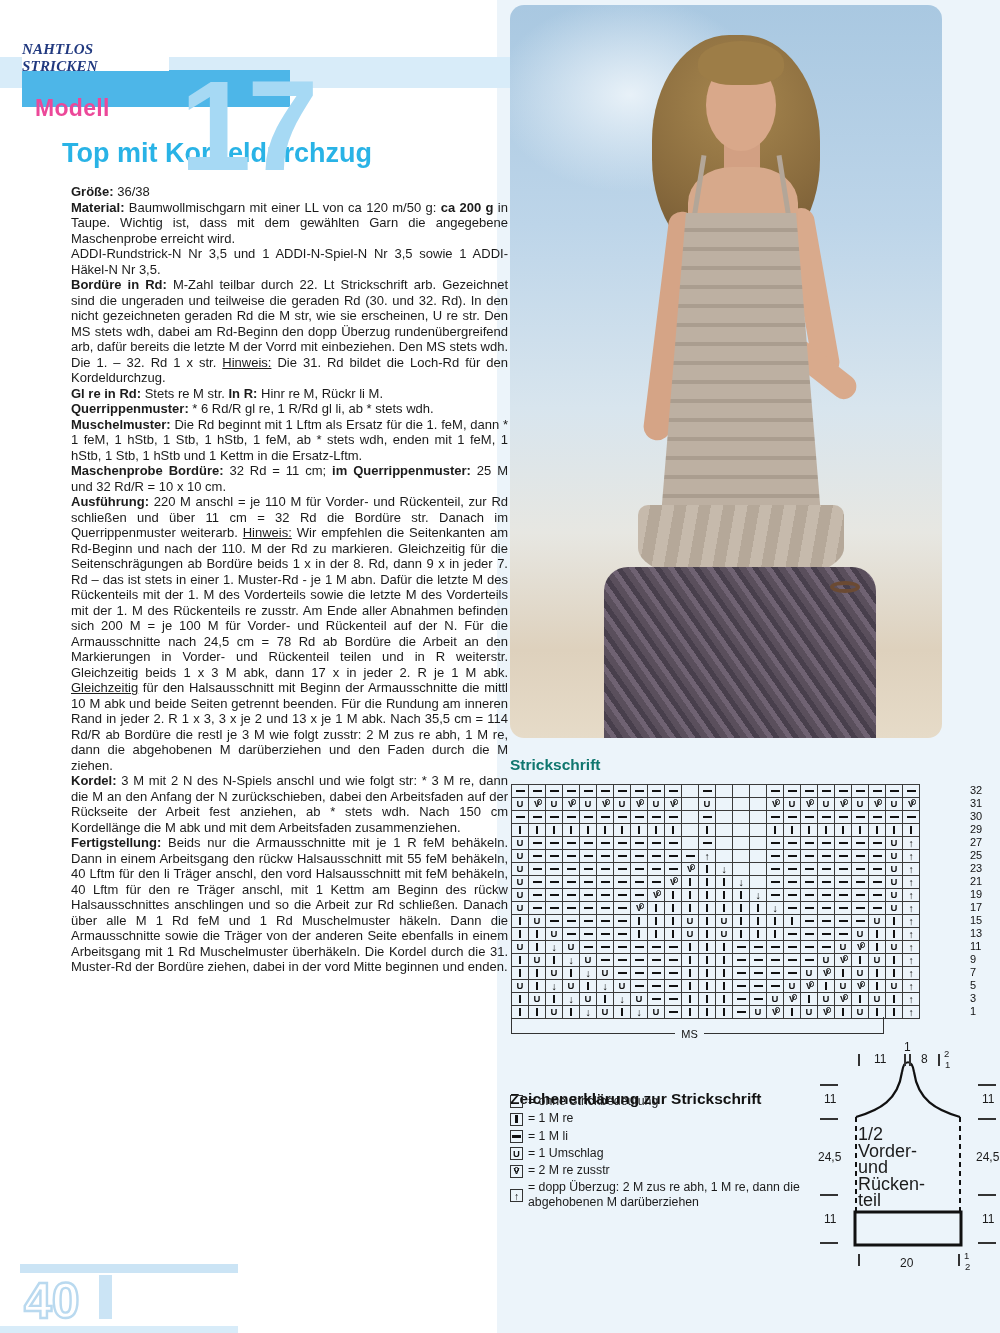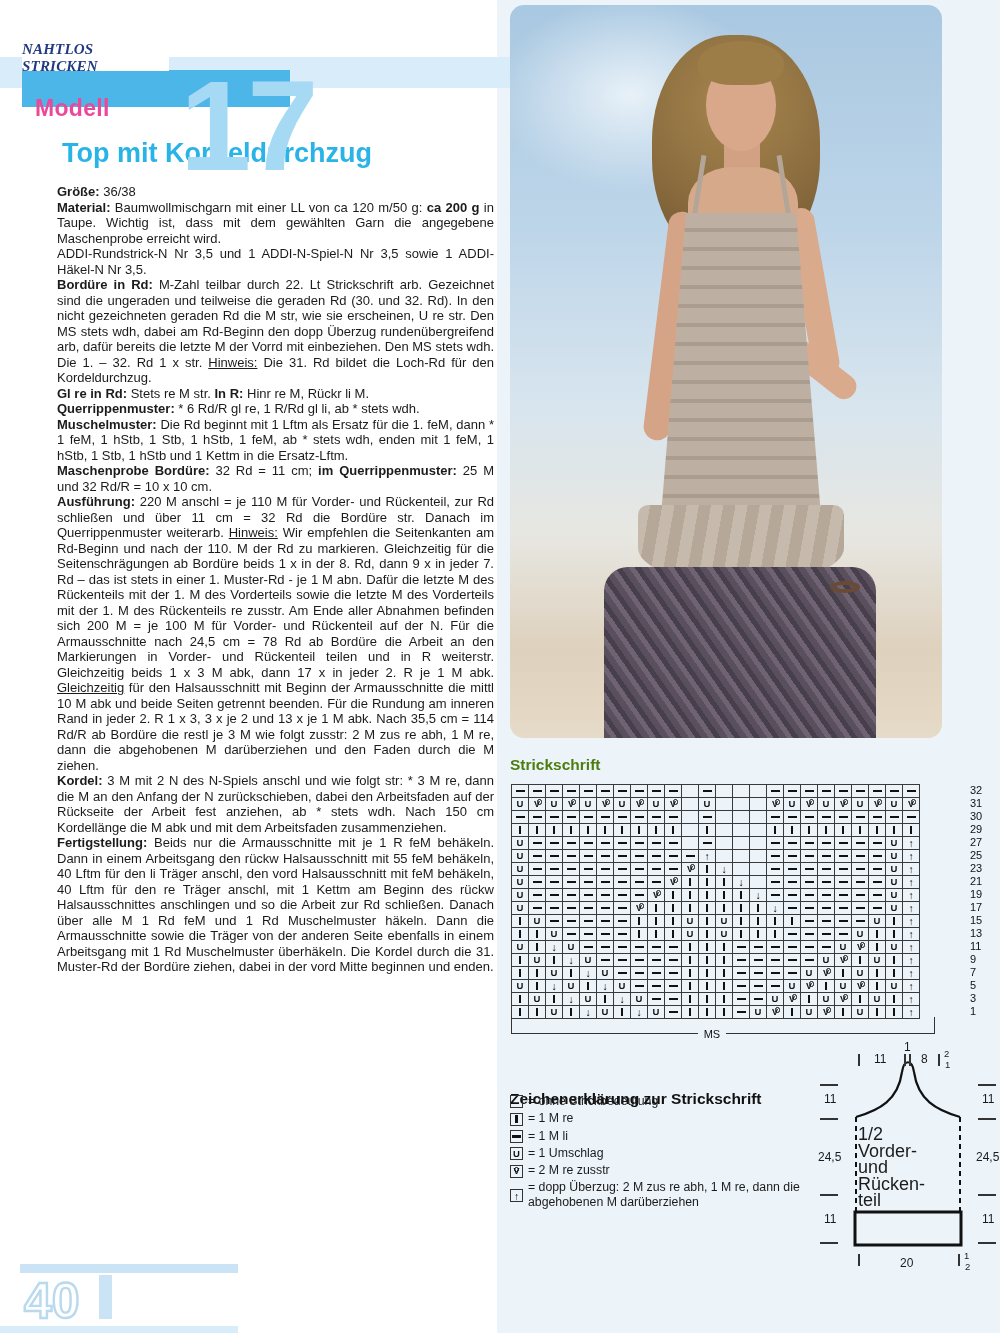--- a/index.html
+++ b/index.html
@@ -16,21 +16,21 @@
   .series-box { position:absolute; left:22px; top:44px; width:147px; height:27px; background:#ffffff; z-index:4;
                 display:flex; align-items:center; justify-content:flex-end; }
   .series-label { font-family:"Liberation Serif", serif; font-style:italic; font-weight:700; font-size:15px;
                   color:#223a80; letter-spacing:0.2px; }
   .model-label { position:absolute; left:35px; top:60px; z-index:3; color:#ec4899; font-weight:700; font-size:23px; letter-spacing:0.3px;margin-top:35px; }
   .model-number { position:absolute; left:158px; top:-14px; z-index:3; font-size:128px; font-weight:700;
                   color:#a6d9f4; line-height:1.1; letter-spacing:-4px; }
   .page-title { position:absolute; left:62px; top:138px; font-size:27px; font-weight:700; color:#29b3e6; }
 
   
-  .instructions { position:absolute; left:57px; top:184px; width:437px; color:#1b1b1b; }
+  .instructions { position:absolute; left:71px; top:184px; width:437px; color:#1b1b1b; }
   .instructions p { font-size:13px; line-height:15.5px; text-align:justify; }
   .instructions .b { font-weight:700; }
   .instructions .u { text-decoration:underline; }
 
   
   .photo { position:absolute; left:510px; top:5px; width:432px; height:733px; border-radius:14px; overflow:hidden;
            background:linear-gradient(180deg,#a9c8e1 0%,#bdd5e9 30%,#d8e5ee 55%,#e7e7e2 72%,#ded1bd 88%,#e6dbc8 100%); }
   .ph-light { position:absolute; left:-60px; top:-40px; width:360px; height:260px; border-radius:50%;
               background:radial-gradient(closest-side,#e8f1f8 0%, rgba(232,241,248,0) 75%); }
   .ph-hair-back { position:absolute; left:142px; top:30px; width:168px; height:230px; border-radius:46%;
@@ -47,36 +47,36 @@
             background:repeating-linear-gradient(180deg,#bdb0a2 0 15px,#aa9d8f 15px 19px); }
   .ph-strap-l { position:absolute; left:186px; top:150px; width:5px; height:70px; background:#b3a698; transform:rotate(9deg); }
   .ph-strap-r { position:absolute; left:272px; top:150px; width:5px; height:70px; background:#b3a698; transform:rotate(-9deg); }
   .ph-ruffle { position:absolute; left:128px; top:500px; width:206px; height:78px; border-radius:10px 10px 45% 45%;
                background:repeating-linear-gradient(100deg,#c6baac 0 12px,#b5a899 12px 24px); }
   .ph-skirt { position:absolute; left:94px; top:562px; width:272px; height:171px; border-radius:24px 24px 0 0;
               background:repeating-linear-gradient(55deg,#5a4f5c 0 6px,#6f6272 6px 11px,#483f4c 11px 16px); }
   .ph-bracelet { position:absolute; left:320px; top:576px; width:30px; height:12px; border:4px solid #6b4a33; border-radius:50%; background:transparent; }
 
   
-  .chart-title { position:absolute; left:510px; top:756px; font-size:15.5px; font-weight:700; color:#4d7c0f; }
+  .chart-title { position:absolute; left:510px; top:756px; font-size:15.5px; font-weight:700; color:#0f766e; }
   .chart-grid { position:absolute; left:511px; top:784px; display:grid; grid-template-columns:repeat(24,17px);
                 grid-auto-rows:13px; border-top:1px solid #3a3a3a; border-left:1px solid #3a3a3a; }
   .cell { border-right:1px solid #3a3a3a; border-bottom:1px solid #3a3a3a; }
   .symc { position:relative; display:flex; align-items:center; justify-content:center; font-weight:700; color:#111; }
   .sym-dash::before { content:""; width:9px; height:2.4px; background:#111; }
   .sym-I::before { content:""; width:2.4px; height:8px; background:#111; }
   .sym-U::before { content:"U"; font-size:9.5px; line-height:1; }
   .sym-D::before { content:"\2193"; font-size:10.5px; line-height:1; }
   .sym-A::before { content:"\2191"; font-size:10.5px; line-height:1; font-weight:900; }
   .sym-W::before { content:"V"; font-size:9px; line-height:1; }
   .sym-W::after { content:""; position:absolute; top:1px; right:3px; width:3.5px; height:3.5px;
                   border:1px solid #111; border-radius:50%; }
   .row-numbers { position:absolute; left:926px; top:784px; font-size:11px; color:#111;margin-left:44px; }
   .row-numbers div { height:13px; line-height:13px; }
-  .ms-bracket { position:absolute; left:511px; top:1017px; width:424px; height:17px;
+  .ms-bracket { position:absolute; left:511px; top:1017px; width:373px; height:17px;
                 border-left:1.5px solid #333; border-right:1.5px solid #333; border-bottom:1.5px solid #333; }
   .ms-label { position:absolute; left:44%; bottom:-7px; background:#ecf4fa; padding:0 6px; font-size:11px; color:#111; }
 
   
   .legend-title { position:absolute; left:510px; top:1070px; font-size:15.5px; font-weight:700; color:#111;margin-top:20px; }
   .legend-items { position:absolute; left:510px; top:1094px; width:300px; }
   .legend-item { display:flex; gap:5px; margin-bottom:2.5px; align-items:center; }
   .sym-box { flex:0 0 auto; width:13px; height:13px; border:1px solid #333; margin-top:1px; }
   .legend-text { font-size:12.3px; line-height:14.8px; color:#1b1b1b; }
 

